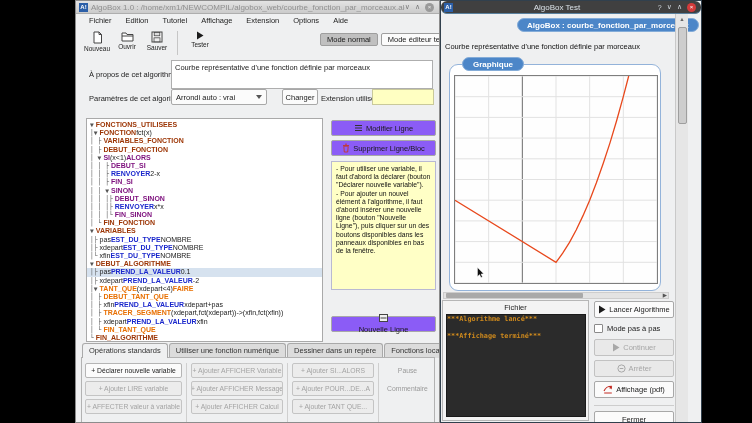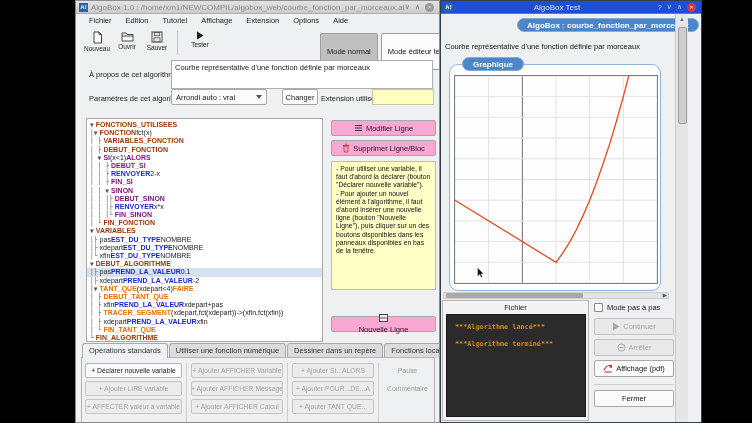--- a/index.html
+++ b/index.html
@@ -10,32 +10,32 @@
   
   #left-window{left:75px;top:0;width:365px;height:423px;}
   .titlebar{position:absolute;left:0;top:0;right:0;height:13px;display:flex;align-items:center;
             background:linear-gradient(#e3e3e3,#cbcbcb);border-bottom:1px solid #aeaeae;font-size:8px;}
   .titlebar .appicon{width:9px;height:9px;margin:0 3px;background:#2b5fa8;color:#fff;font-size:6px;
             font-weight:bold;display:flex;align-items:center;justify-content:center;flex:none;}
   .titlebar .ttl{flex:1;text-align:center;color:#8f8f8f;white-space:nowrap;overflow:hidden;}
   .winctrls{display:flex;align-items:center;gap:5px;margin-right:5px;color:#777;font-size:7px;}
   .winctrls .close{width:9px;height:9px;border-radius:50%;background:#9a9a9a;color:#eee;
             display:flex;align-items:center;justify-content:center;font-size:6px;}
-  #right-window .titlebar{background:#1d4ed8;border-bottom:1px solid #5a819e;}
+  #right-window .titlebar{background:#404040;border-bottom:1px solid #5a819e;border-radius:6px;}
   #right-window .titlebar .ttl{color:#d9e0e6;}
   #right-window .winctrls{color:#cfd6dc;}
   #right-window .winctrls .close{background:#d43b3b;color:#fff;}
   .menubar{position:absolute;left:0;top:13px;right:0;height:13px;display:flex;align-items:center;
            padding-left:6px;font-size:7.5px;color:#222;}
   .menu-item{padding:1px 7px;}
   .toolbar{position:absolute;left:0;top:26px;right:0;height:30px;display:flex;align-items:flex-start;padding:2px 0 0 6px;}
   .tool-btn{width:30px;display:flex;flex-direction:column;align-items:center;gap:1px;font-size:6.5px;color:#222;padding-top:2px;}
   .tool-sep{width:1px;height:24px;background:#c6c6c6;margin:2px 7px 0 5px;}
   .mode-group{position:absolute;left:244px;top:32px;display:flex;gap:3px;white-space:nowrap;}
-  .mode-btn{font-size:7.5px;padding:13px 6px;border:1px solid #9e9e9e;border-radius:2px;background:#fbfbfb;}
+  .mode-btn{font-size:7.5px;padding:1px 6px;border:1px solid #9e9e9e;border-radius:2px;background:#fbfbfb;}
   .mode-btn.active{background:#c0c0c0;}
   .form-label{position:absolute;font-size:7.5px;color:#222;white-space:nowrap;}
   .about-box{position:absolute;left:95px;top:59px;width:262px;height:29px;background:#fff;
              border:1px solid #aeaeae;font-size:7.5px;padding:2px 3px;overflow:hidden;}
   .combo{position:absolute;left:95px;top:88px;width:96px;height:16px;background:#fbfbfb;border:1px solid #a8a8a8;
          border-radius:2px;font-size:7.5px;display:flex;align-items:center;padding:0 4px;justify-content:space-between;}
   .combo .arr{width:0;height:0;border-left:3px solid transparent;border-right:3px solid transparent;border-top:4px solid #555;}
   .small-btn{position:absolute;font-size:7.5px;background:#fbfbfb;border:1px solid #a8a8a8;border-radius:2px;
          display:flex;align-items:center;justify-content:center;}
   #changer-btn{left:206px;top:88px;width:36px;height:16px;}
@@ -44,21 +44,21 @@
   #tree-panel{position:absolute;left:10px;top:117px;width:237px;height:224px;background:#fff;
               border:1px solid #a9a9a9;overflow:hidden;padding-top:2px;}
   .tree-row{height:8.2px;line-height:8.2px;white-space:nowrap;font-size:7px;display:flex;align-items:center;}
   .tree-row.sel{background:#d6e2ef;}
   .tree-prefix{font-family:"DejaVu Sans Mono",monospace;font-size:6.3px;color:#555;white-space:pre;margin:0 2px 0 3px;}
   .seg{font-weight:bold;}
   .c-st{color:#9c3505;} .c-co{color:#7c0e7c;} .c-kw{color:#1a27cc;} .c-lp{color:#e86f00;}
   .c-pl{color:#1a1a1a;font-weight:normal;}
   
   #side-panel{position:absolute;left:255px;top:117px;width:105px;height:224px;}
-  .side-btn{position:absolute;left:0;width:105px;height:16px;font-size:7.5px;background:#f9a8d4;
+  .side-btn{position:absolute;left:0;width:105px;height:16px;font-size:7.5px;background:#8b5cf6;
             border:1px solid #a8a8a8;border-radius:2px;display:flex;align-items:center;justify-content:center;gap:3px;}
   #help-box{position:absolute;left:0;top:43px;width:105px;height:129px;background:#ffffc6;border:1px solid #b9b9d2;
             font-size:6.8px;line-height:8.2px;padding:3px 4px;white-space:pre-wrap;color:#111;overflow:hidden;}
   
   #tabs{position:absolute;left:6px;top:342px;display:flex;font-size:7.5px;}
   .tab{padding:2px 6px 3px;border:1px solid #a9a9a9;border-bottom:none;background:#dcdcdc;
        border-radius:3px 3px 0 0;margin-right:1px;color:#333;white-space:nowrap;}
   .tab.active{background:#eff0f1;position:relative;z-index:3;}
   #action-groupbox{position:absolute;left:5px;top:356px;width:354px;height:67px;border:1px solid #b2b2b2;
        background:#eff0f1;display:flex;padding:5px 0 0 3px;z-index:2;}
@@ -80,21 +80,21 @@
        border-radius:8px;color:#fff;font-weight:bold;font-size:8px;}
   #plot{position:absolute;left:4px;top:10px;width:204px;height:209px;background:#fefefe;border:1px solid #7e7e7e;}
   #plot svg{display:block;}
   #mouse-cursor{position:absolute;left:22px;top:191px;}
   #h-scroll{position:absolute;left:2px;top:291px;width:226px;height:7px;background:#e3e3e3;border:1px solid #cdcdcd;}
   #h-thumb{position:absolute;left:2px;top:0px;width:137px;height:5px;background:#a9a9a9;border-radius:1px;}
   #h-arrow{position:absolute;right:1px;top:-1px;font-size:5.5px;color:#555;}
   #console-panel{position:absolute;left:1px;top:299px;width:147px;height:121px;background:#f3f3f3;border:1px solid #b6b6b6;}
   #console-label{text-align:center;font-size:7.5px;color:#222;padding-top:2px;}
   #console-box{position:absolute;left:3px;top:13px;width:140px;height:103px;background:#2b2b2b;border:1px solid #1a1a1a;
-       padding:8px;font-family:"DejaVu Sans Mono",monospace;font-size:6.8px;font-weight:bold;color:#cf8a1d;}
+       padding:0;font-family:"DejaVu Sans Mono",monospace;font-size:6.8px;font-weight:bold;color:#cf8a1d;}
   .console-line{margin-bottom:9px;white-space:nowrap;}
   #rw-actions{position:absolute;left:153px;top:300px;width:80px;display:flex;flex-direction:column;}
   .rw-btn{height:17px;margin-bottom:4px;font-size:7.5px;background:#fbfbfb;border:1px solid #a8a8a8;border-radius:2px;
        display:flex;align-items:center;justify-content:center;gap:3px;white-space:nowrap;}
   .rw-btn.disabled{background:#e9e9e9;color:#a6a6a6;border-color:#c2c2c2;}
   .chk-row{display:flex;align-items:flex-start;gap:4px;margin:2px 0 6px;font-size:7.5px;}
   .chk-box{width:9px;height:9px;background:#fff;border:1px solid #8a8a8a;border-radius:1px;}
   .rw-sep{height:1px;background:#cdcdcd;margin:3px 0 5px;}
   #v-scroll{position:absolute;left:234px;top:13px;width:13px;height:410px;background:#e6e6e6;border-left:1px solid #c9c9c9;}
   #v-thumb{position:absolute;left:2px;top:13px;width:9px;height:97px;background:#cdcdcd;border:1px solid #9e9e9e;border-radius:2px;}
@@ -421,25 +421,33 @@
 
     <div id="h-scroll">
       <div id="h-thumb"></div>
       <div id="h-arrow">▶</div>
     </div>
 
     <div id="console-panel">
       <div id="console-label">Fichier</div>
       <div id="console-box">
           <div class="console-line">***Algorithme lancé***</div>
-          <div class="console-line">***Algorithme terminé***</div>
+          <div class="console-line">***Affichage terminé***</div>
         </div>
     </div>
 
     <div id="rw-actions">
+        <div class="rw-btn">
+          <span class="bicon">
+            <svg width="8" height="9" viewBox="0 0 8 9">
+              <path d="M1 0.5 L7.5 4.5 L1 8.5 Z" fill="#1c1c1c"></path>
+            </svg>
+          </span>
+          <span>Lancer Algorithme</span>
+        </div>
         <div class="chk-row">
           <span class="chk-box"></span>
           <span>Mode pas à pas</span>
         </div>
         <div class="rw-btn disabled">
           <span class="bicon">
             <svg width="8" height="9" viewBox="0 0 8 9">
               <path d="M1 0.5 L7.5 4.5 L1 8.5 Z" fill="#a8a8a8"></path>
             </svg>
           </span>

